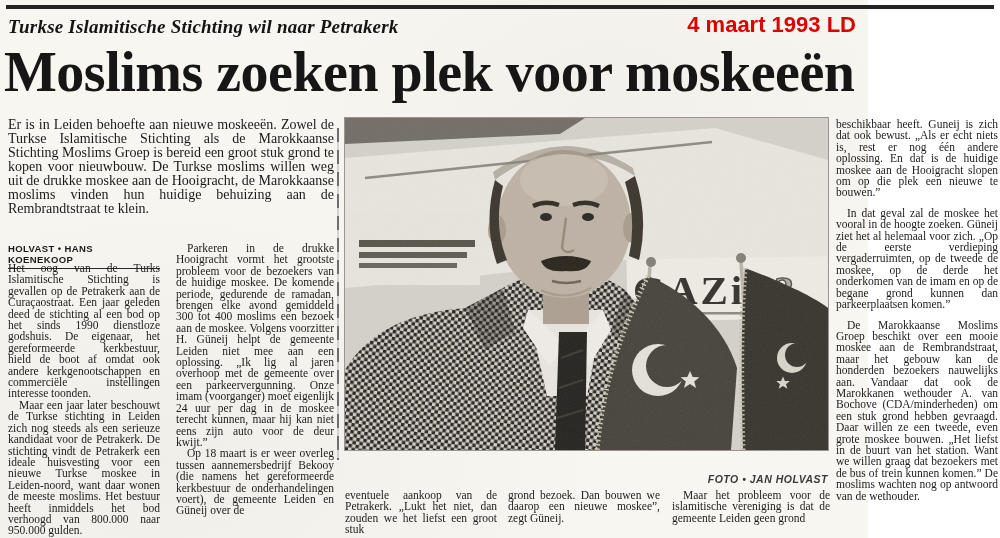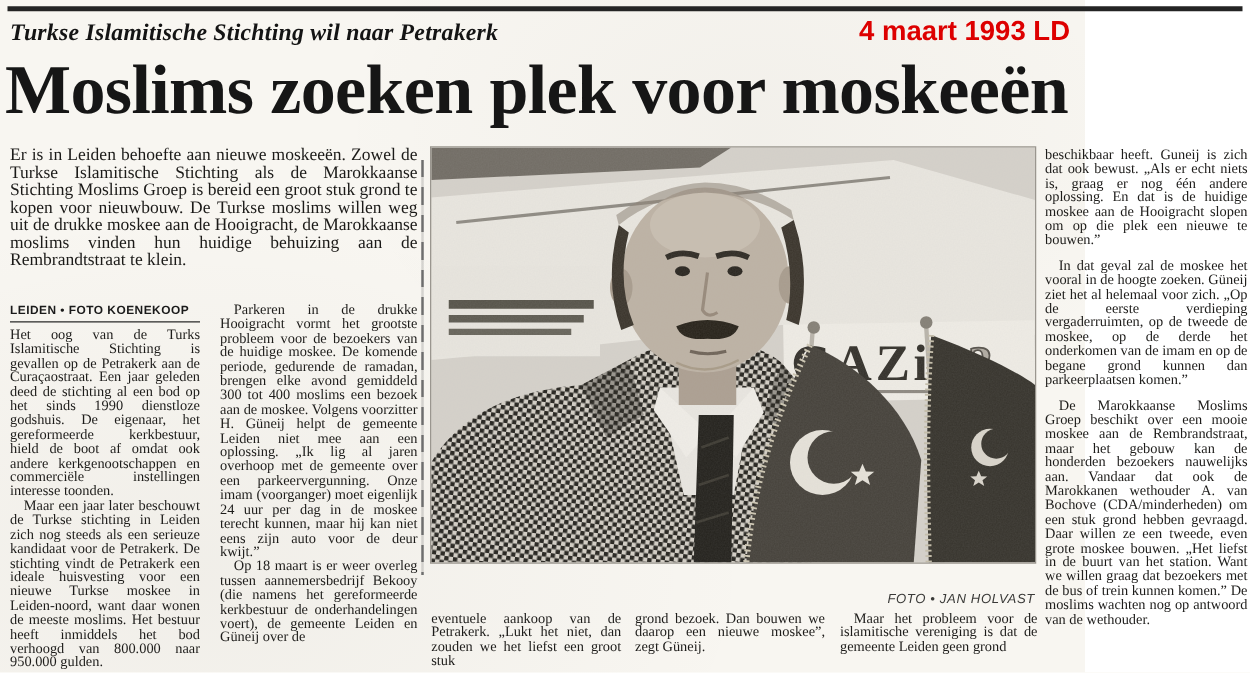--- a/index.html
+++ b/index.html
@@ -56,38 +56,38 @@
     outline:1px solid #9a968f;background:#d5d1ca;
   }
   .caption{
     position:relative;
     position:absolute;left:345px;top:454px;width:483px;min-height:32px;
     font-family:"Liberation Sans", sans-serif;font-weight:bold;
     font-size:12.5px;line-height:1.22;color:#1a1a18;
   }
   .credit{
     position:absolute;right:0;bottom:0;
-    font-family:"Liberation Sans", sans-serif;font-weight:normal;font-style:italic;
+    font-family:"Liberation Sans", sans-serif;font-weight:bold;font-style:italic;
     font-size:10.5px;letter-spacing:0.5px;color:#3a3a38;
   }
 </style>
 </head>
 <body>
 
 <div class="page">
 
   <div class="top-rule"></div>
 
   <div class="kicker">Turkse Islamitische Stichting wil naar Petrakerk</div>
   <div class="date-stamp">4 maart 1993 LD</div>
   <h1 class="headline">Moslims zoeken plek voor moskeeën</h1>
 
   <div class="intro">Er is in Leiden behoefte aan nieuwe moskeeën. Zowel de Turkse Islamitische Stichting als de Marokkaanse Stichting Moslims Groep is bereid een groot stuk grond te kopen voor nieuwbouw. De Turkse moslims willen weg uit de drukke moskee aan de Hooigracht, de Marokkaanse moslims vinden hun huidige behuizing aan de Rembrandtstraat te klein.</div>
 
-  <div class="byline">LEIDEN • FOTO KOENEKOOP</div>
+  <div class="byline">HOLVAST • HANS KOENEKOOP</div>
 
   <div class="col1 bodytext">
     <p>Het oog van de Turks Islamitische Stichting is gevallen op de Petrakerk aan de Curaçaostraat. Een jaar geleden deed de stichting al een bod op het sinds 1990 dienstloze godshuis. De eigenaar, het gereformeerde kerkbestuur, hield de boot af omdat ook andere kerkgenootschappen en commerciële instellingen interesse toonden.</p>
     <p class="indent">Maar een jaar later beschouwt de Turkse stichting in Leiden zich nog steeds als een serieuze kandidaat voor de Petrakerk. De stichting vindt de Petrakerk een ideale huisvesting voor een nieuwe Turkse moskee in Leiden-noord, want daar wonen de meeste moslims. Het bestuur heeft inmiddels het bod verhoogd van 800.000 naar 950.000 gulden.</p>
   </div>
 
   <div class="col2 bodytext">
     <p class="indent">Parkeren in de drukke Hooigracht vormt het grootste probleem voor de bezoekers van de huidige moskee. De komende periode, gedurende de ramadan, brengen elke avond gemiddeld 300 tot 400 moslims een bezoek aan de moskee. Volgens voorzitter H. Güneij helpt de gemeente Leiden niet mee aan een oplossing. „Ik lig al jaren overhoop met de gemeente over een parkeervergunning. Onze imam (voorganger) moet eigenlijk 24 uur per dag in de moskee terecht kunnen, maar hij kan niet eens zijn auto voor de deur kwijt.”</p>
     <p class="indent">Op 18 maart is er weer overleg tussen aannemersbedrijf Bekooy (die namens het gereformeerde kerkbestuur de onderhandelingen voert), de gemeente Leiden en Güneij over de</p>
   </div>
@@ -183,18 +183,18 @@
     <p>eventuele aankoop van de Petrakerk. „Lukt het niet, dan zouden we het liefst een groot stuk</p>
   </div>
   <div class="col4 bodytext">
     <p>grond bezoek. Dan bouwen we daarop een nieuwe moskee”, zegt Güneij.</p>
   </div>
   <div class="col5 bodytext">
     <p class="indent">Maar het probleem voor de islamitische vereniging is dat de gemeente Leiden geen grond</p>
   </div>
 
   <div class="col6 bodytext">
-    <p>beschikbaar heeft. Guneij is zich dat ook bewust. „Als er echt niets is, graag er nog één andere oplossing. En dat is de huidige moskee aan de Hooigracht slopen om op die plek een nieuwe te bouwen.”</p>
+    <p>beschikbaar heeft. Guneij is zich dat ook bewust. „Als er echt niets is, rest er nog één andere oplossing. En dat is de huidige moskee aan de Hooigracht slopen om op die plek een nieuwe te bouwen.”</p>
     <p class="indent">In dat geval zal de moskee het vooral in de hoogte zoeken. Güneij ziet het al helemaal voor zich. „Op de eerste verdieping vergaderruimten, op de tweede de moskee, op de derde het onderkomen van de imam en op de begane grond kunnen dan parkeerplaatsen komen.”</p>
     <p class="indent">De Marokkaanse Moslims Groep beschikt over een mooie moskee aan de Rembrandstraat, maar het gebouw kan de honderden bezoekers nauwelijks aan. Vandaar dat ook de Marokkanen wethouder A. van Bochove (CDA/minderheden) om een stuk grond hebben gevraagd. Daar willen ze een tweede, even grote moskee bouwen. „Het liefst in de buurt van het station. Want we willen graag dat bezoekers met de bus of trein kunnen komen.” De moslims wachten nog op antwoord van de wethouder.</p>
   </div>
 
 </div>
 
 </body></html>

